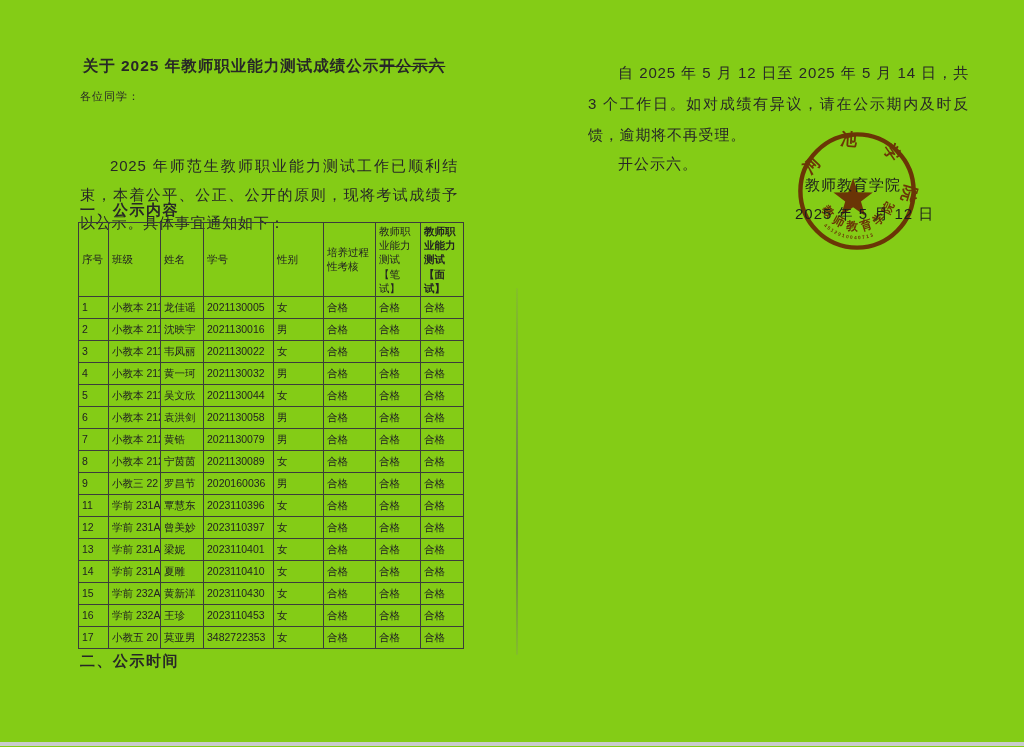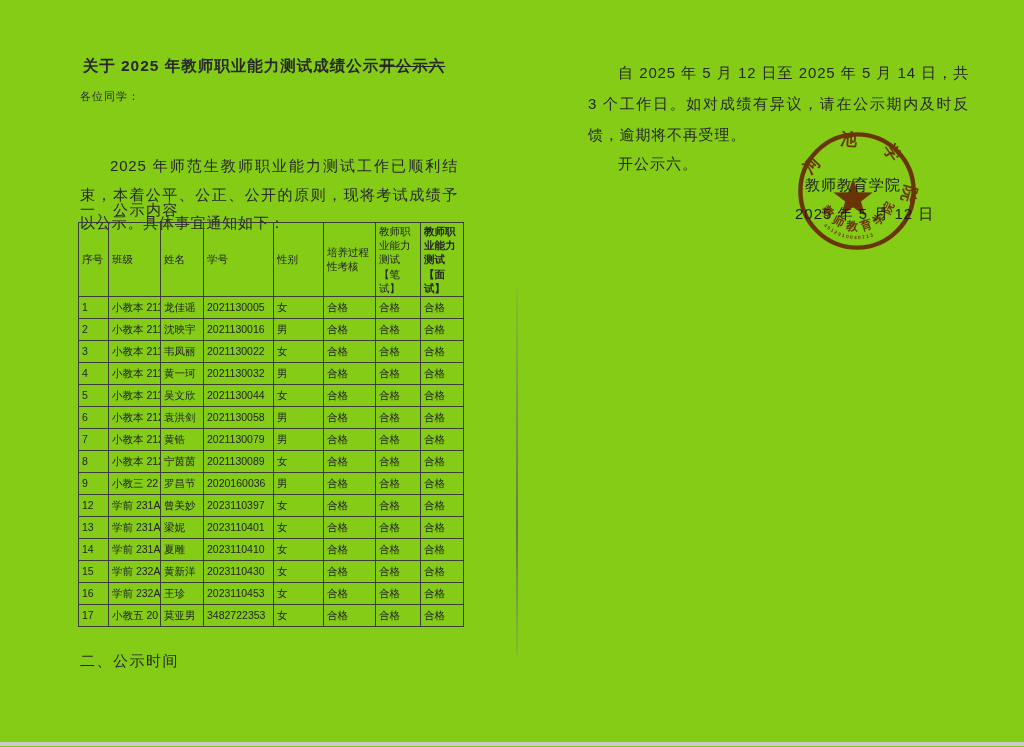--- a/index.html
+++ b/index.html
@@ -14,21 +14,21 @@
     text-align:center;font-size:15.5px;font-weight:bold;letter-spacing:1px;
     white-space:nowrap;
   }
   .doc-title .struck{text-decoration:line-through;font-weight:bold;}
   .salutation{position:absolute;left:80px;top:89px;font-size:11px;letter-spacing:1px;}
   .intro{
     position:absolute;left:80px;top:112px;width:378px;
     font-size:15px;line-height:28.5px;letter-spacing:0.8px;
     text-indent:2em;text-align:justify;margin-top:40px;
   }
-  .sec-head{position:absolute;font-size:15px;font-weight:normal;letter-spacing:1.5px;}
+  .sec-head{position:absolute;font-size:15px;font-weight:bold;letter-spacing:1.5px;}
   .sec-head.one{left:80px;top:201px;}
   .sec-head.two{left:80px;top:652px;}
   
   table.results{
     position:absolute;left:78px;top:222px;width:385px;
     border-collapse:collapse;table-layout:fixed;
     font-size:10.5px;color:#222;
   }
   table.results th, table.results td{
     border:1px solid #3c3c3c;padding:1px 3px;text-align:left;
@@ -208,20 +208,30 @@
           <td>小教三 22</td>
           <td>罗昌节</td>
           <td>2020160036</td>
           <td>男</td>
           <td>合格</td>
           <td>合格</td>
           <td>合格</td>
         </tr>
 
 
+        <tr>
+          <td>11</td>
+          <td>学前 231A</td>
+          <td>覃慧东</td>
+          <td>2023110396</td>
+          <td>女</td>
+          <td>合格</td>
+          <td>合格</td>
+          <td>合格</td>
+        </tr>
 
         <tr>
           <td>12</td>
           <td>学前 231A</td>
           <td>曾美妙</td>
           <td>2023110397</td>
           <td>女</td>
           <td>合格</td>
           <td>合格</td>
           <td>合格</td>

